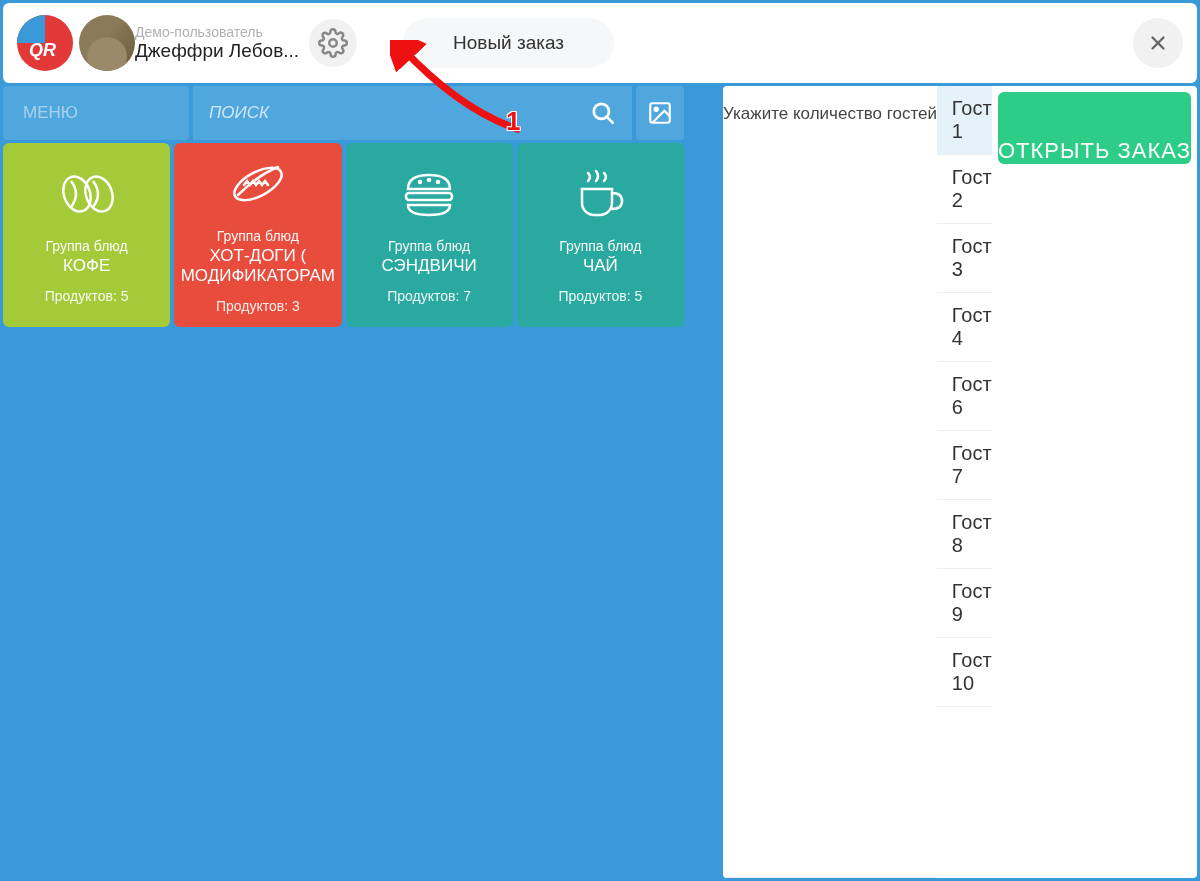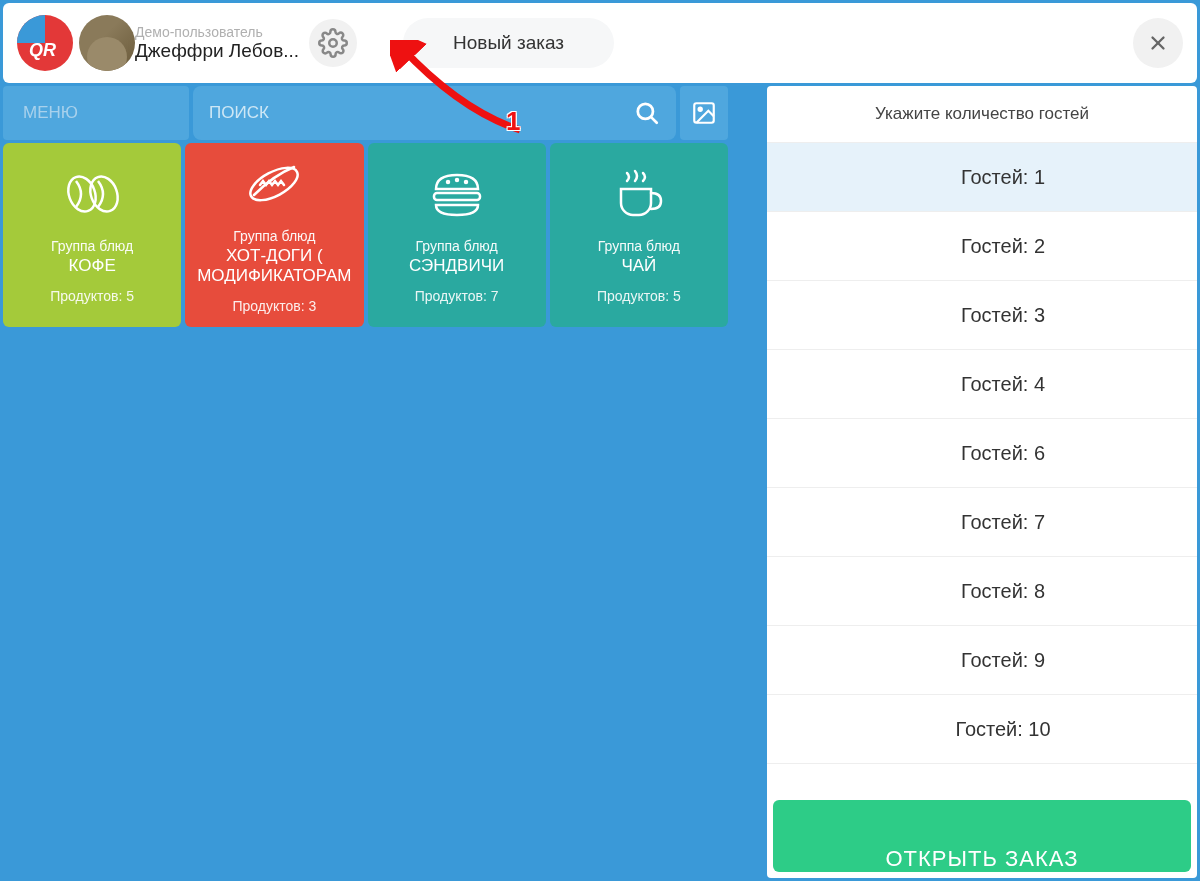--- a/index.html
+++ b/index.html
@@ -142,26 +142,27 @@
       display: flex;
       align-items: center;
       padding-left: 20px;
       font-size: 17px;
       font-weight: 500;
       border-radius: 4px;
     }
     .search-bar {
       flex: 1;
       background: #4fa7de;
-      border-radius: 8px;
+      border-radius: 0;
       display: flex;
       align-items: center;
       padding: 0 16px;
       color: #cde7f5;
       font-size: 17px;
+      font-style: italic;
     }
     .search-bar .label { flex: 1; }
     .image-btn {
       width: 48px;
       background: #4fa7de;
       border-radius: 4px;
       display: flex;
       align-items: center;
       justify-content: center;
     }
@@ -191,24 +192,23 @@
       justify-content: center;
     }
     .tile-group { font-size: 14px; opacity: 0.95; margin-bottom: 2px;}
     .tile-title { font-size: 17px; font-weight: 500; line-height: 1.15; margin-bottom: 12px;}
     .tile-count { font-size: 14px; opacity: 0.9; }
     .tile.coffee { background: #a4ca3a; }
     .tile.hotdog { background: #e74c3c; }
     .tile.sandwich { background: #2aa9a0; }
     .tile.tea { background: #2aa9a0; }
     .right-panel {
-      width: 430px;
+      width: 474px;
       background: #ffffff;
       display: flex;
-      flex-direction: column;
       margin: 0 3px 3px 0;
       border-radius: 4px;
       overflow: hidden;
     }
     .guest-header {
       text-align: center;
       padding: 18px 0;
       color: #444;
       font-size: 17px;
       border-bottom: 1px solid #eee;

